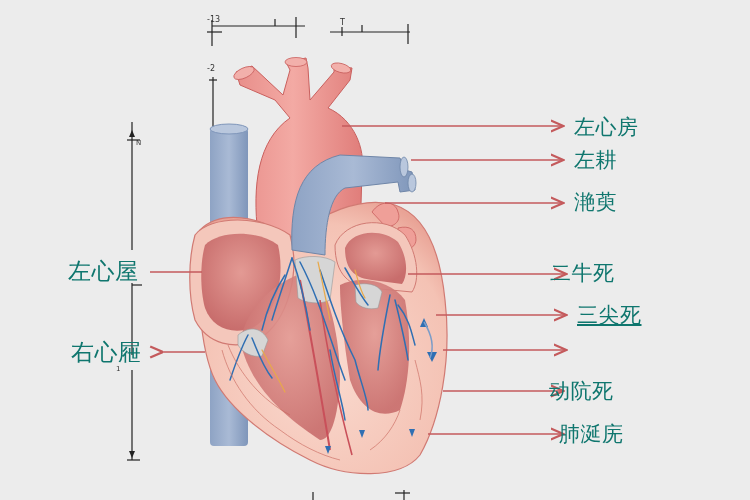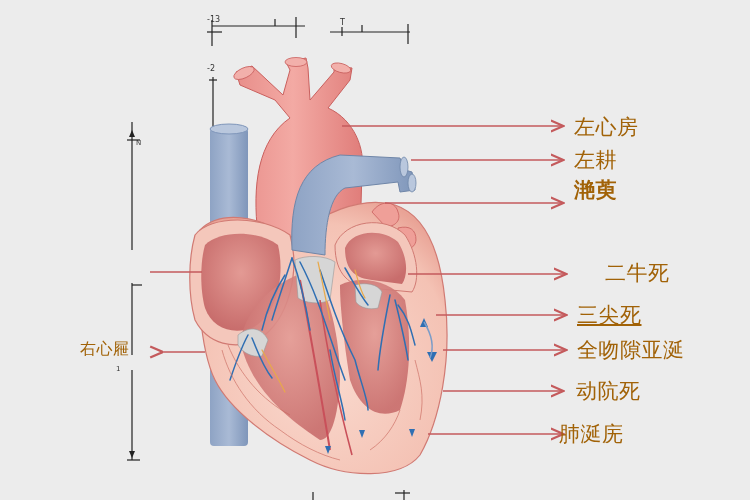--- a/index.html
+++ b/index.html
@@ -5,21 +5,21 @@
     html, body { margin: 0; padding: 0; }
     body {
       width: 750px; height: 500px; overflow: hidden;
       background: #ececec;
       font-family: "DejaVu Sans", "Liberation Sans", sans-serif;
       position: relative;
     }
     #stage { position: absolute; left: 0; top: 0; width: 650px; height: 500px; }
     .label {
       position: absolute;
-      color: #a16207;
+      color: #0f766e;
       font-size: 21px;
       line-height: 1;
       white-space: nowrap;
       letter-spacing: 0.5px;
     }
     .label.left { font-size: 23px; }
     .tick-label {
       position: absolute;
       font-size: 8px;
       color: #333;
@@ -189,21 +189,21 @@
   </svg>
 
   <span class="tick-label" style="left:207px;top:16px;">-13</span>
   <span class="tick-label" style="left:340px;top:19px;">T</span>
   <span class="tick-label" style="left:207px;top:65px;">-2</span>
   <span class="tick-label" style="left:136px;top:140px;font-size:7px;">N</span>
   <span class="tick-label" style="left:116px;top:366px;font-size:7px;">1</span>
 
   <span class="label" style="left:574px;top:117px;">左心房</span>
   <span class="label" style="left:574px;top:150px;">左耕</span>
-  <span class="label" style="left:574px;top:180px;font-weight:bold;">滟萸</span>
-  <span class="label" style="left:605px;top:263px;">二牛死</span>
+  <span class="label" style="left:574px;top:192px;">滟萸</span>
+  <span class="label" style="left:550px;top:263px;">二牛死</span>
   <span class="label" style="left:577px;top:305px;text-decoration:underline;">三尖死</span>
-  <span class="label" style="left:577px;top:340px;">全吻隙亚涎</span>
-  <span class="label" style="left:576px;top:381px;">动阬死</span>
+  <span class="label" style="left:549px;top:381px;">动阬死</span>
   <span class="label" style="left:559px;top:424px;">肺涎庑</span>
 
-  <span class="label left" style="left:80px;top:341px;font-size:16px;">右心屜</span>
+  <span class="label left" style="left:68px;top:260px;">左心屋</span>
+  <span class="label left" style="left:71px;top:341px;font-size:23px;">右心屜</span>
 </div>
 
 </body></html>

